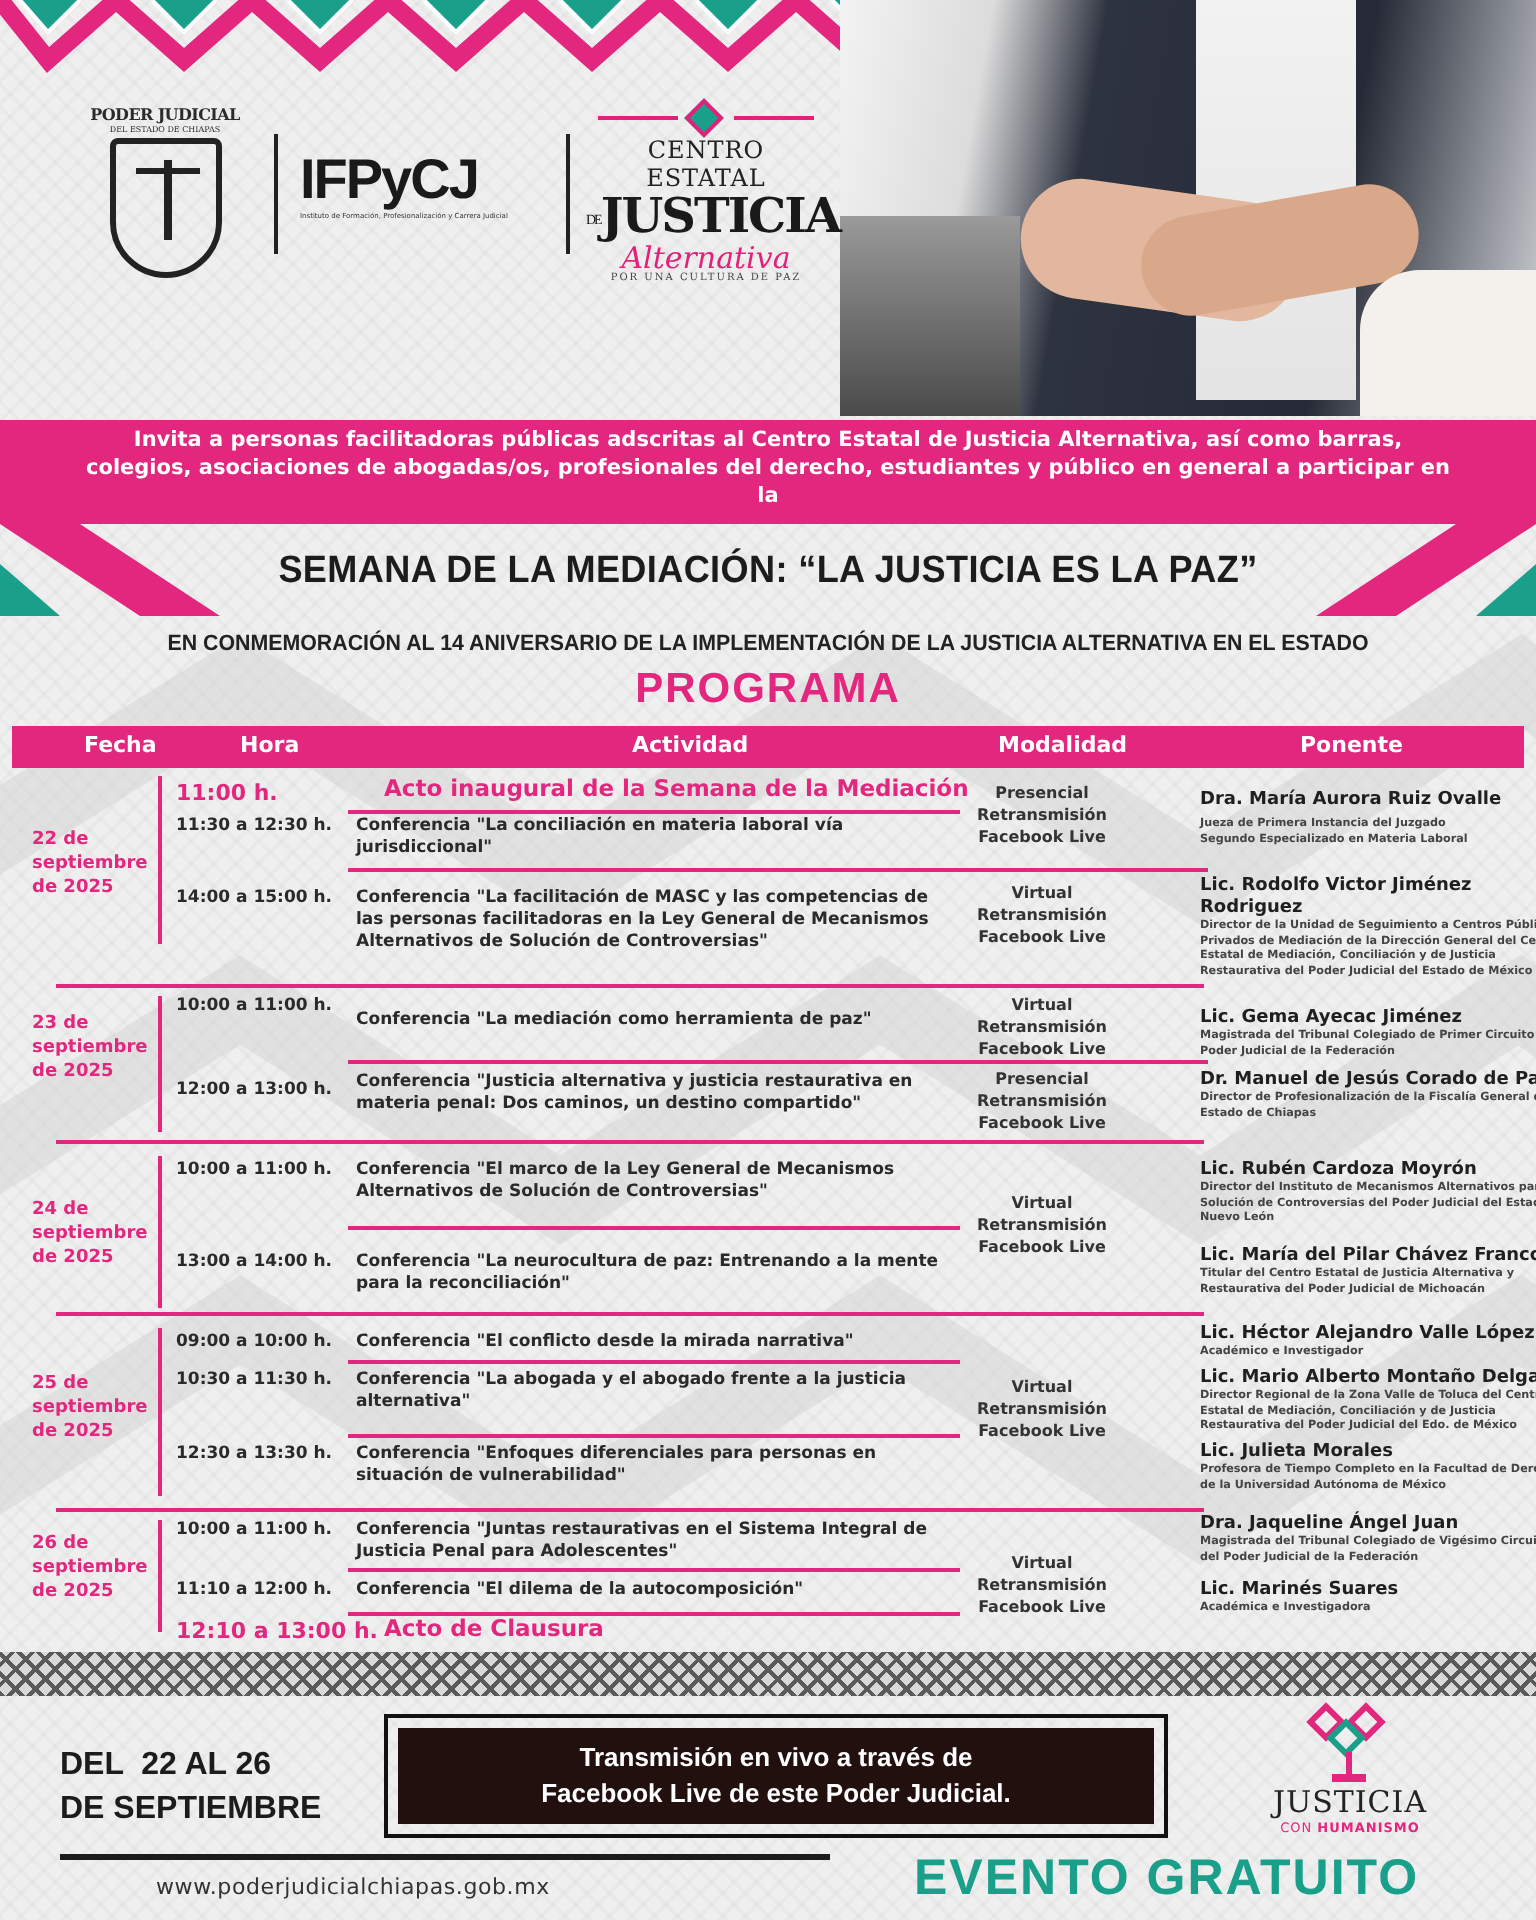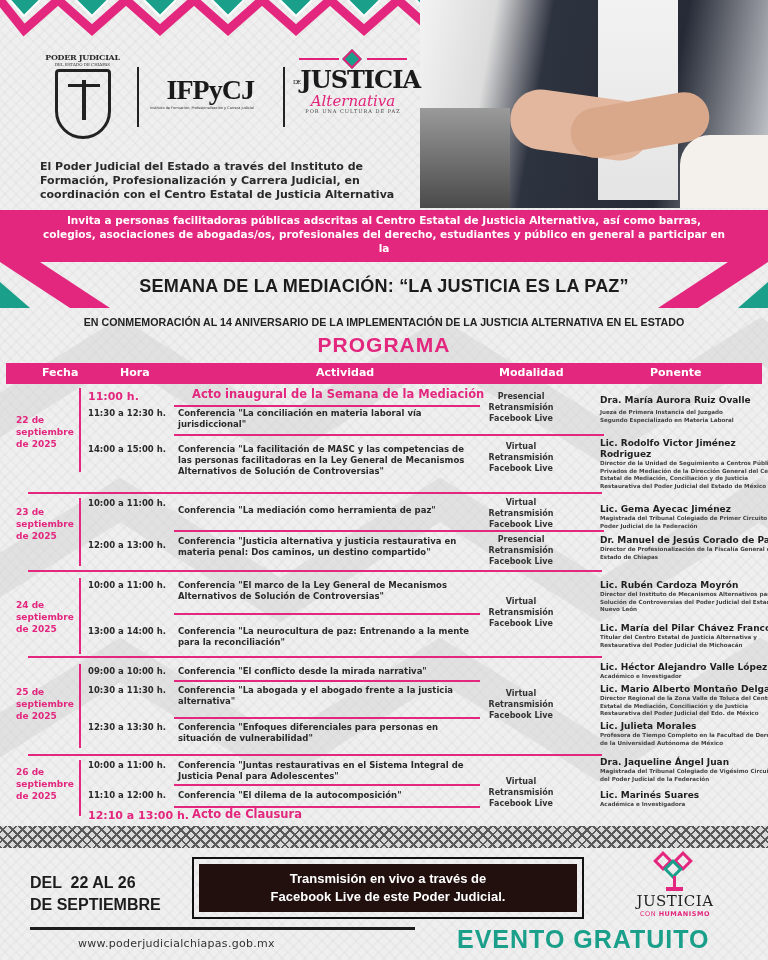--- a/index.html
+++ b/index.html
@@ -30,21 +30,21 @@
   
   .logos { position: absolute; left: 45px; top: 52px; width: 370px; height: 100px; }
   .pj-logo { position: absolute; left: 0; top: 0; width: 75px; height: 95px; text-align: center; }
   .pj-logo .t1 { font-family: "DejaVu Serif", serif; font-size: 8px; font-weight: bold; letter-spacing: -0.3px; }
   .pj-logo .t2 { font-family: "DejaVu Serif", serif; font-size: 4px; }
   .shield { margin: 2px auto 0; width: 56px; height: 70px; border: 3px solid #222; border-radius: 4px 4px 28px 28px; position: relative; }
   .shield:before { content:""; position:absolute; left: 24px; top: 8px; width: 4px; height: 40px; background:#222; }
   .shield:after { content:""; position:absolute; left: 10px; top: 12px; width: 32px; height: 3px; background:#222; }
   .vsep { position: absolute; top: 15px; width: 2px; height: 60px; background: #222; }
   .ifp { position: absolute; left: 105px; top: 22px; }
-  .ifp .big { font-family: Liberation Serif, serif; font-weight: bold; font-size: 28px; letter-spacing: -1px; color: #1a1a1a; text-align: right; }
+  .ifp .big { font-family: Liberation Sans, sans-serif; font-weight: bold; font-size: 28px; letter-spacing: -1px; color: #1a1a1a; }
   .ifp .small { font-size: 3.5px; color: #333; }
   .cej { position: absolute; left: 248px; top: 0; width: 120px; text-align: center; }
   .cej .ornament { height: 14px; position: relative; margin-bottom: 2px; }
   .cej .ornament .line { position:absolute; top: 6px; height: 2px; width: 40px; background:#e2227a; }
   .cej .ornament .gem { position:absolute; left: 52px; top: 0; width: 14px; height: 14px; background:#1aa08a; transform: rotate(45deg); border: 2px solid #e2227a; }
   .cej .c1 { font-family: "DejaVu Serif", serif; font-size: 12px; letter-spacing: 0.5px; color: #222; }
   .cej .c2 { font-family: "DejaVu Serif", serif; font-size: 24px; font-weight: bold; color: #1a1a1a; letter-spacing: -1px; line-height: 24px; }
   .cej .c2 small { font-size: 7px; font-weight: normal; vertical-align: middle; font-family: Liberation Serif, serif; }
   .cej .c3 { font-family: "DejaVu Serif", serif; font-style: italic; font-size: 15px; color: #e2227a; line-height: 14px; }
   .cej .c4 { font-family: "DejaVu Serif", serif; font-size: 5px; letter-spacing: 1px; color: #444; }
@@ -144,27 +144,27 @@
       <div class="big">IFPyCJ</div>
       <div class="small">Instituto de Formación, Profesionalización y Carrera Judicial</div>
     </div>
     <div class="vsep" style="left:238px"></div>
     <div class="cej">
       <div class="ornament">
         <div class="line" style="left:6px"></div>
           <div class="gem"></div>
           <div class="line" style="left:74px"></div>
       </div>
+      <div class="c1">CENTRO ESTATAL</div>
       <div class="c2"><small>DE</small><span>JUSTICIA</span></div>
       <div class="c3">Alternativa</div>
       <div class="c4">POR UNA CULTURA DE PAZ</div>
     </div>
   </div>
 
-  <div class="intro">El Poder Judicial del Estado a través del Instituto de Formación, Profesionalización y Carrera Judicial, en coordinación con el Centro Estatal de Justicia Alternativa</div>
 
   <div class="invite-band">Invita a personas facilitadoras públicas adscritas al Centro Estatal de Justicia Alternativa, así como barras, colegios, asociaciones de abogadas/os, profesionales del derecho, estudiantes y público en general a participar en la</div>
 
   <svg class="ribbon-left" viewBox="0 0 110 46">
     <polygon points="0,0 40,0 110,46 70,46" fill="#e3267e"></polygon>
     <polygon points="0,20 30,46 0,46" fill="#1aa08a"></polygon>
   </svg>
   <svg class="ribbon-right" viewBox="0 0 110 46">
     <polygon points="70,0 110,0 40,46 0,46" fill="#e3267e"></polygon>
     <polygon points="110,20 110,46 80,46" fill="#1aa08a"></polygon>

